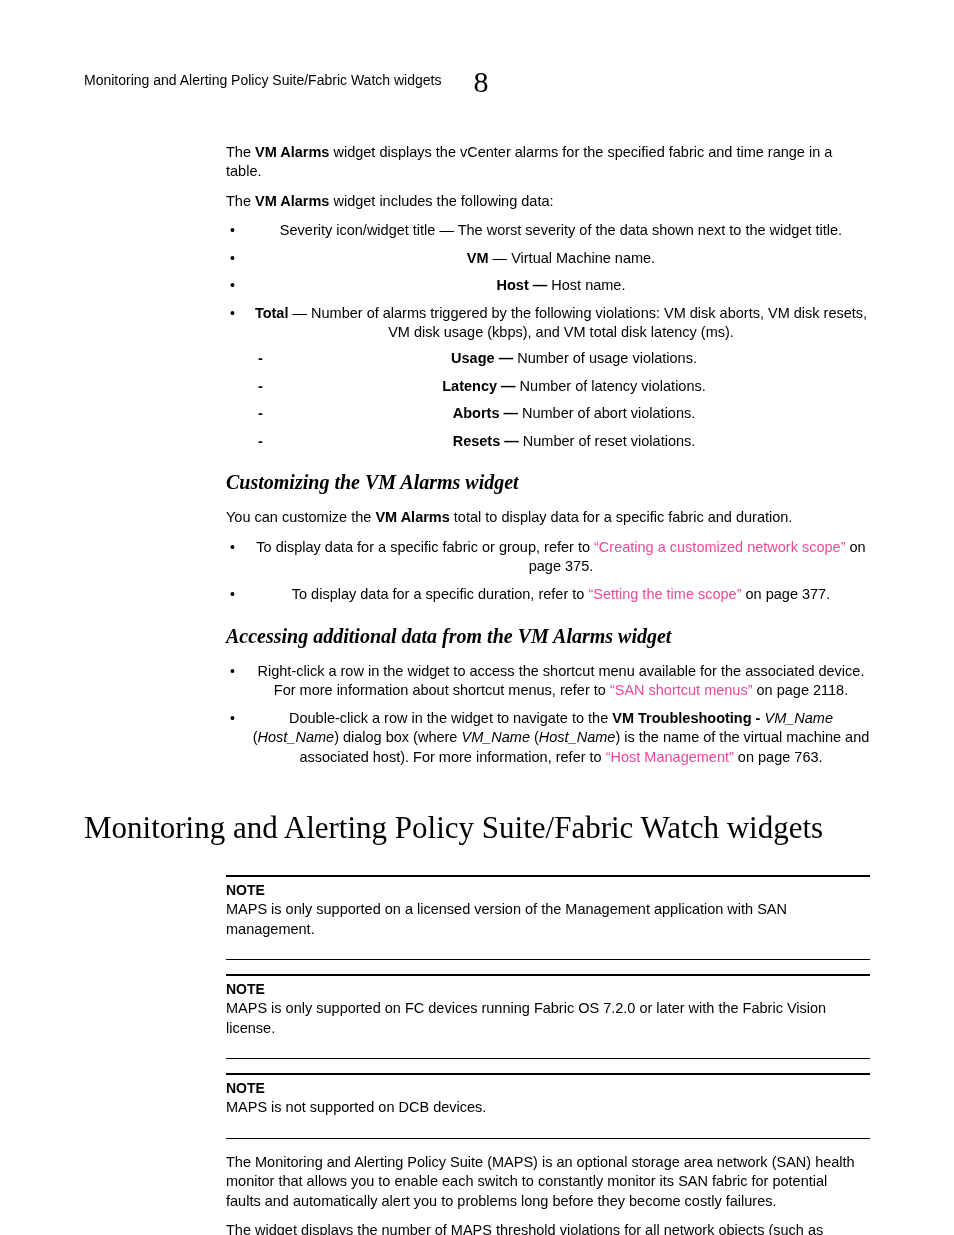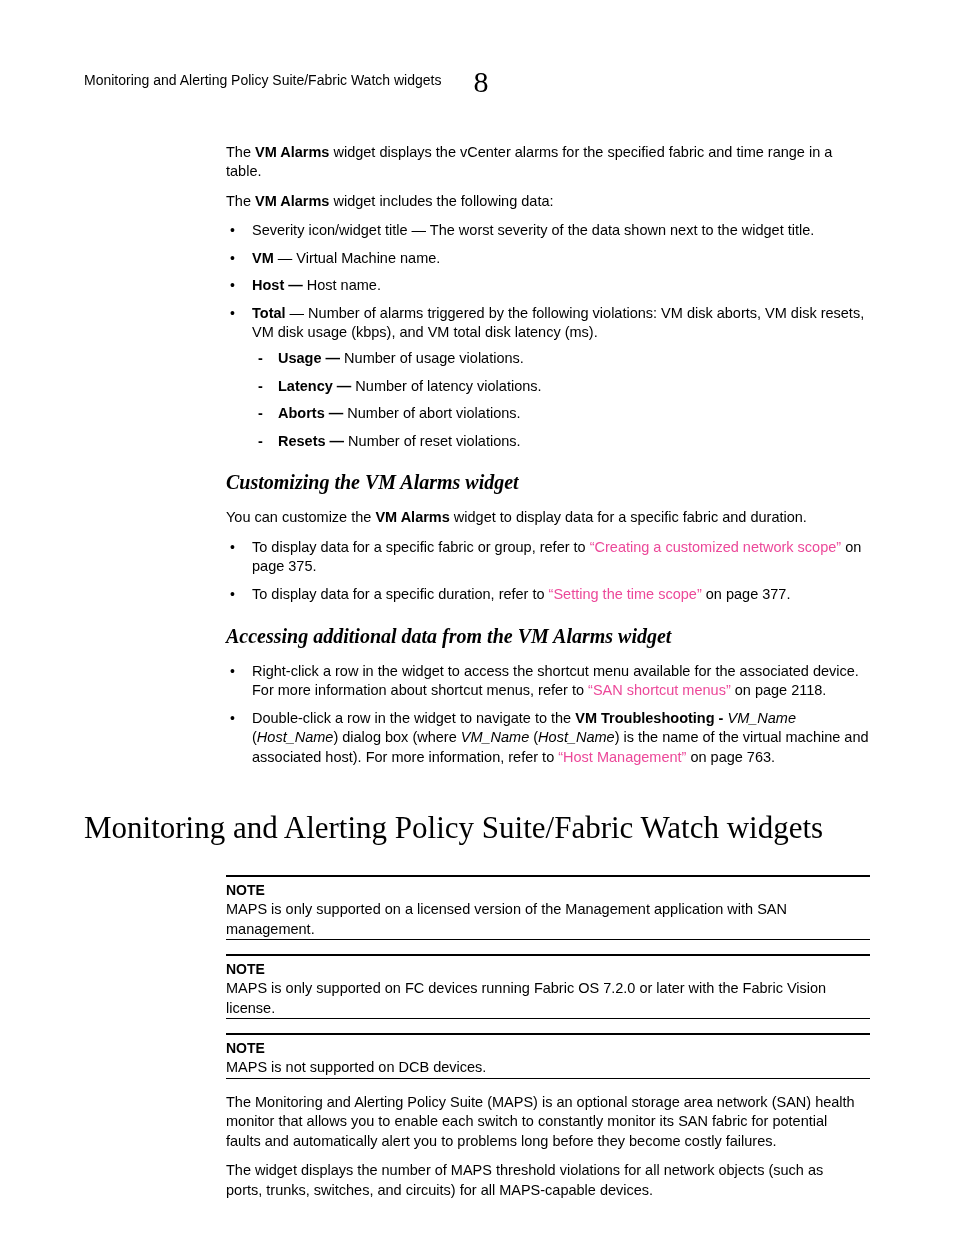--- a/index.html
+++ b/index.html
@@ -44,20 +44,21 @@
   .bold { font-weight: bold; }
   ul.bullets {
     list-style: none;
     padding: 0;
     margin: 0 0 14px 0;
   }
   ul.bullets > li {
     position: relative;
     padding-left: 26px;
     margin-bottom: 8px;
+    text-align: center;
   }
   ul.bullets > li::before {
     content: "•";
     position: absolute;
     left: 4px;
     top: 0;
     font-size: 14px;
   }
   ul.dashes {
     list-style: none;
@@ -88,21 +89,21 @@
   }
   .h1 {
     font-family: Georgia, 'Times New Roman', serif;
     font-size: 31px;
     font-weight: normal;
     margin: 40px 0 26px 0;
   }
   .note-block {
     border-top: 2px solid #000;
     border-bottom: 1px solid #000;
-    padding: 4px 0 0 0;
+    padding: 4px 0 20px 0;
     margin-bottom: 14px;
   }
   .note-label {
     font-weight: bold;
     font-size: 14px;
   }
   .ital { font-style: italic; margin-top: 24px; }
 </style>
 </head>
 <body>
@@ -135,21 +136,21 @@
           <li><span class="bold">Latency —</span><span> Number of latency violations.</span></li>
           <li><span class="bold">Aborts —</span><span> Number of abort violations.</span></li>
           <li><span class="bold">Resets —</span><span> Number of reset violations.</span></li>
         </ul>
       </li>
     </ul>
 
     <div class="h3">Customizing the VM Alarms widget</div>
 
     <p>
-      <span>You can customize the </span><span class="bold">VM Alarms</span><span> widget to display data for a specific fabric and duration.</span>
+      <span>You can customize the </span><span class="bold">VM Alarms</span><span> total to display data for a specific fabric and duration.</span>
     </p>
 
     <ul class="bullets">
       <li>
         <span>To display data for a specific fabric or group, refer to </span><span class="link">“Creating a customized network scope”</span><span> on page 375.</span>
       </li>
       <li>
         <span>To display data for a specific duration, refer to </span><span class="link">“Setting the time scope”</span><span> on page 377.</span>
       </li>
     </ul>

